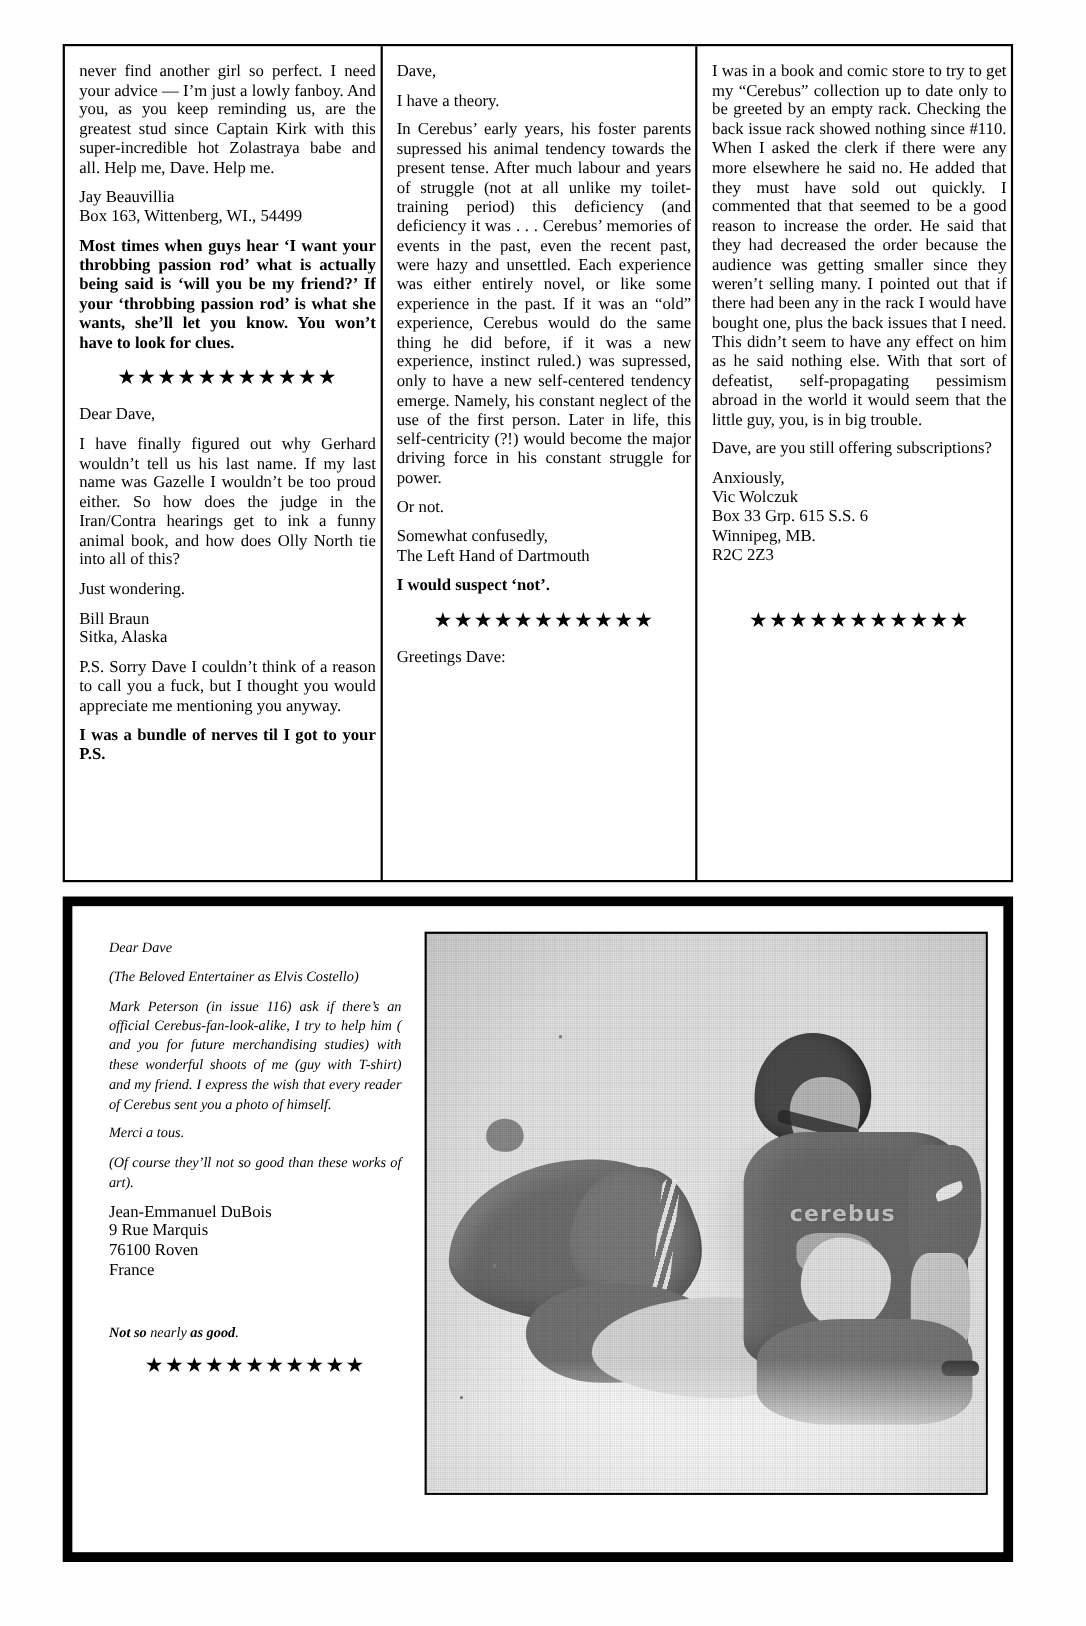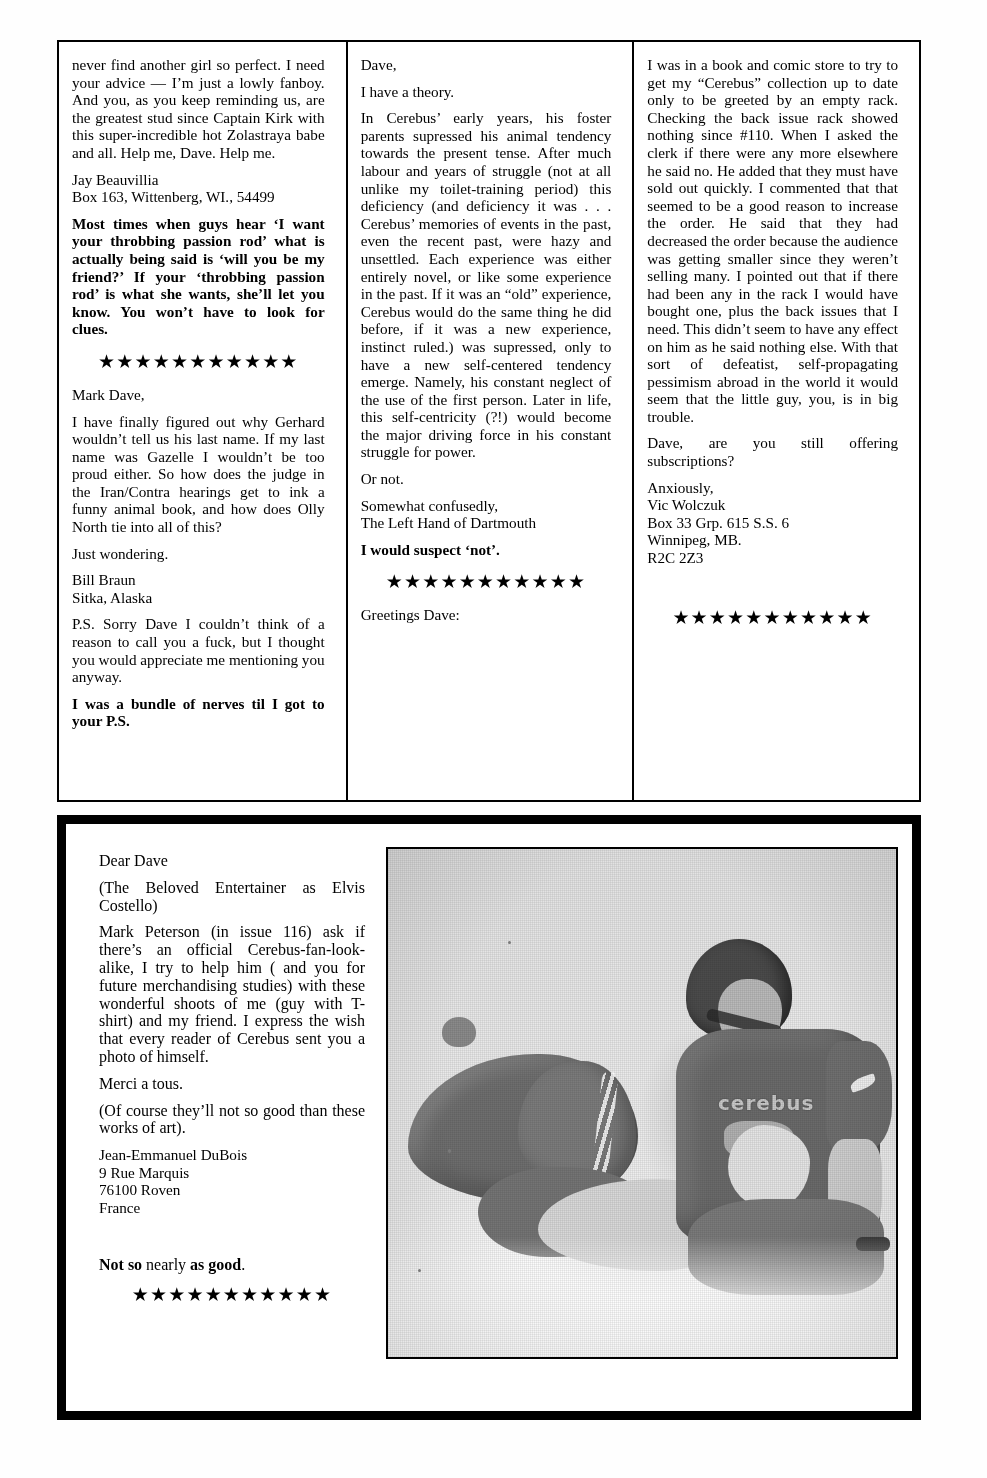--- a/index.html
+++ b/index.html
@@ -30,21 +30,21 @@
     top: 40px;
     width: 864px;
     height: 762px;
     border: 2px solid #000;
     box-sizing: border-box;
     background: #fff;
     display: flex;
   }
   .col {
     box-sizing: border-box;
-    padding: 14px 21px 8px 13px;
+    padding: 14px 4px 8px 13px;
     width: 288px;
     position: relative;
   }
   .col + .col {
     border-left: 2px solid #000;
   }
 
   p.body {
     margin: 0 0 9px 0;
     font-size: 15.2px;
@@ -93,21 +93,21 @@
     position: absolute;
     inset: 0;
     background: #fff;
   }
   .bp-text {
     position: absolute;
     left: 33px;
     top: 28px;
     width: 266px;
   }
-  .bp-text p.body { font-size: 16px; line-height: 17.8px; }
+  .bp-text p.body { font-size: 13px; line-height: 17.8px; font-style: italic; }
 
   .mixed-bold b { font-weight: bold; }
   .mixed-bold span.reg { font-weight: normal; }
 
   
   .photo-frame {
     position: absolute;
     left: 320px;
     top: 23px;
     width: 512px;
@@ -274,21 +274,21 @@
 <div class="page">
 
   <div class="letters-box">
 
     <div class="col">
       <p class="body">never find another girl so perfect. I need your advice — I’m just a lowly fanboy. And you, as you keep reminding us, are the greatest stud since Captain Kirk with this super-incredible hot Zolastraya babe and all. Help me, Dave. Help me.</p>
       <p class="sig">Jay Beauvillia
 Box 163, Wittenberg, WI., 54499</p>
       <p class="body bold">Most times when guys hear ‘I want your throbbing passion rod’ what is actually being said is ‘will you be my friend?’ If your ‘throbbing passion rod’  is what she wants, she’ll let you know. You won’t have to look for clues.</p>
       <div class="stars">★★★★★★★★★★★</div>
-      <p class="body nojust">Mark Dave,</p>
+      <p class="body nojust">Dear Dave,</p>
       <p class="body">I have finally figured out why Gerhard wouldn’t tell us his last name. If my last name was Gazelle I wouldn’t be too proud either. So how does the judge in the Iran/Contra hearings get to ink a funny animal book, and how does Olly North tie into all of this?</p>
       <p class="body nojust">Just wondering.</p>
       <p class="sig">Bill Braun
 Sitka, Alaska</p>
       <p class="body">P.S. Sorry Dave I couldn’t think of a reason to call you a fuck, but I thought you would appreciate me mentioning you anyway.</p>
       <p class="body bold">I was a bundle of nerves til I got to your P.S.</p>
     </div>
 
     <div class="col">
       <p class="body nojust">Dave,</p>

